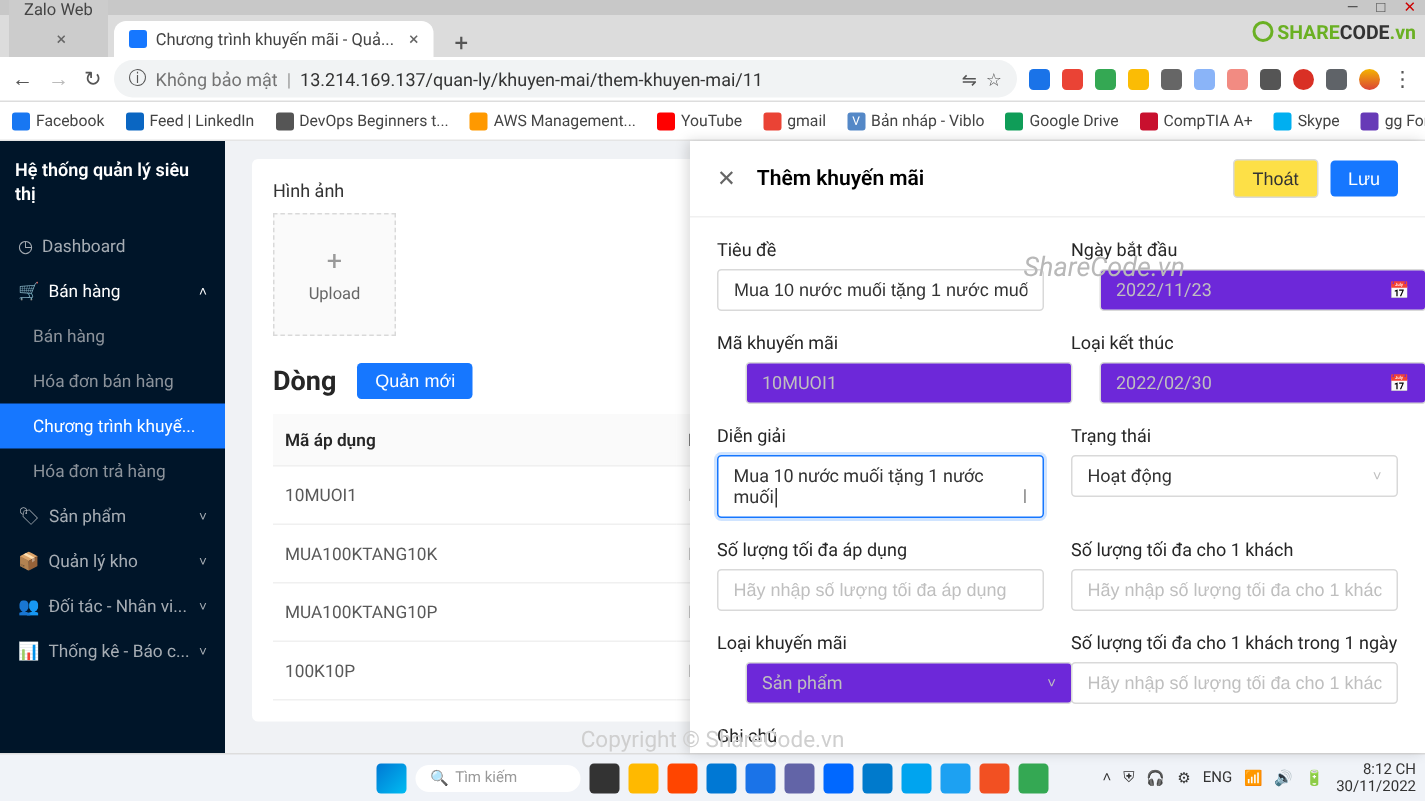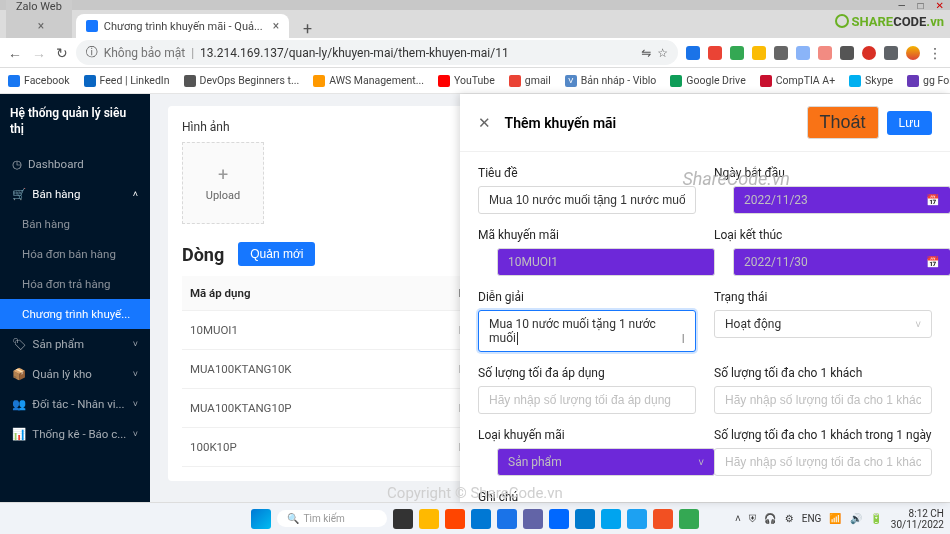--- a/index.html
+++ b/index.html
@@ -46,21 +46,21 @@
   .btn-primary { background: #1677ff; color: #fff; padding: 5px 12px; border-radius: 3px; font-size: 12px; border: none; cursor: pointer; }
   table { width: 100%; border-collapse: collapse; font-size: 11.5px; }
   th { text-align: left; padding: 10px 8px; color: #262626; font-weight: 600; background: #fafafa; border-bottom: 1px solid #f0f0f0; }
   td { padding: 12px 8px; border-bottom: 1px solid #f0f0f0; color: #595959; }
 
   
   .drawer { position: absolute; right: 0; top: 0; width: 490px; height: 100%; background: #fff; box-shadow: -2px 0 8px rgba(0,0,0,0.15); z-index: 20; display: flex; flex-direction: column; }
   .drawer-head { display: flex; align-items: center; padding: 12px 18px; border-bottom: 1px solid #f0f0f0; }
   .drawer-head .close { font-size: 15px; color: #666; margin-right: 14px; cursor: pointer; }
   .drawer-head h3 { font-size: 14px; font-weight: 600; flex: 1; }
-  .btn-default { background: #f97316; border: 1px solid #d9d9d9; color: #333; padding: 5px 12px; border-radius: 3px; font-size: 18px; cursor: pointer; margin-right: 8px; }
+  .btn-default { background: #fde047; border: 1px solid #d9d9d9; color: #333; padding: 5px 12px; border-radius: 3px; font-size: 12px; cursor: pointer; margin-right: 8px; }
   .drawer-body { padding: 14px 18px; overflow-y: auto; flex: 1; }
   .form-row { display: flex; gap: 18px; margin-bottom: 14px; }
   .form-col { flex: 1; }
   .form-label { font-size: 12px; color: #262626; margin-bottom: 6px; display: block; }
   .form-input { width: 100%; padding: 6px 10px; border: 1px solid #d9d9d9; border-radius: 3px; font-size: 12px; color: #333; background: #fff; }
   .form-input.focused { border-color: #1677ff; box-shadow: 0 0 0 2px rgba(22,119,255,0.2); }
   .form-input.disabled { background: #6d28d9; color: #bfbfbf; margin-left: 19px; }
   .form-input::placeholder { color: #bfbfbf; }
   .select { display: flex; justify-content: space-between; align-items: center; }
   .select .arrow { color: #bfbfbf; font-size: 10px; }
@@ -199,25 +199,25 @@
         <span>🛒</span>
         <span>Bán hàng</span>
         <span class="caret">˄</span>
       </div>
     <div class="item sub">
         <span>Bán hàng</span>
       </div>
     <div class="item sub">
         <span>Hóa đơn bán hàng</span>
       </div>
+    <div class="item sub active">
+        <span>Chương trình khuyế...</span>
+      </div>
     <div class="item sub">
         <span>Hóa đơn trả hàng</span>
-      </div>
-    <div class="item sub active">
-        <span>Chương trình khuyế...</span>
       </div>
     <div class="item">
         <span>🏷</span>
         <span>Sản phẩm</span>
         <span class="caret">˅</span>
       </div>
     <div class="item">
         <span>📦</span>
         <span>Quản lý kho</span>
         <span class="caret">˅</span>
@@ -296,21 +296,21 @@
         </div>
       </div>
       <div class="form-row">
         <div class="form-col">
           <label class="form-label">Mã khuyến mãi</label>
           <div class="form-input disabled">10MUOI1</div>
         </div>
         <div class="form-col">
           <label class="form-label">Loại kết thúc</label>
           <div class="form-input disabled date-input">
-              <span>2022/11/30</span>
+              <span>2022/02/30</span>
               <span class="calicon">📅</span>
             </div>
         </div>
       </div>
       <div class="form-row">
         <div class="form-col">
           <label class="form-label">Diễn giải</label>
           <div class="form-input focused"><span>Mua 10 nước muối tặng 1 nước muối</span><span class="caret-cursor"></span><span style="float:right;color:#999;font-size:13px">I</span></div>
         </div>
         <div class="form-col">

